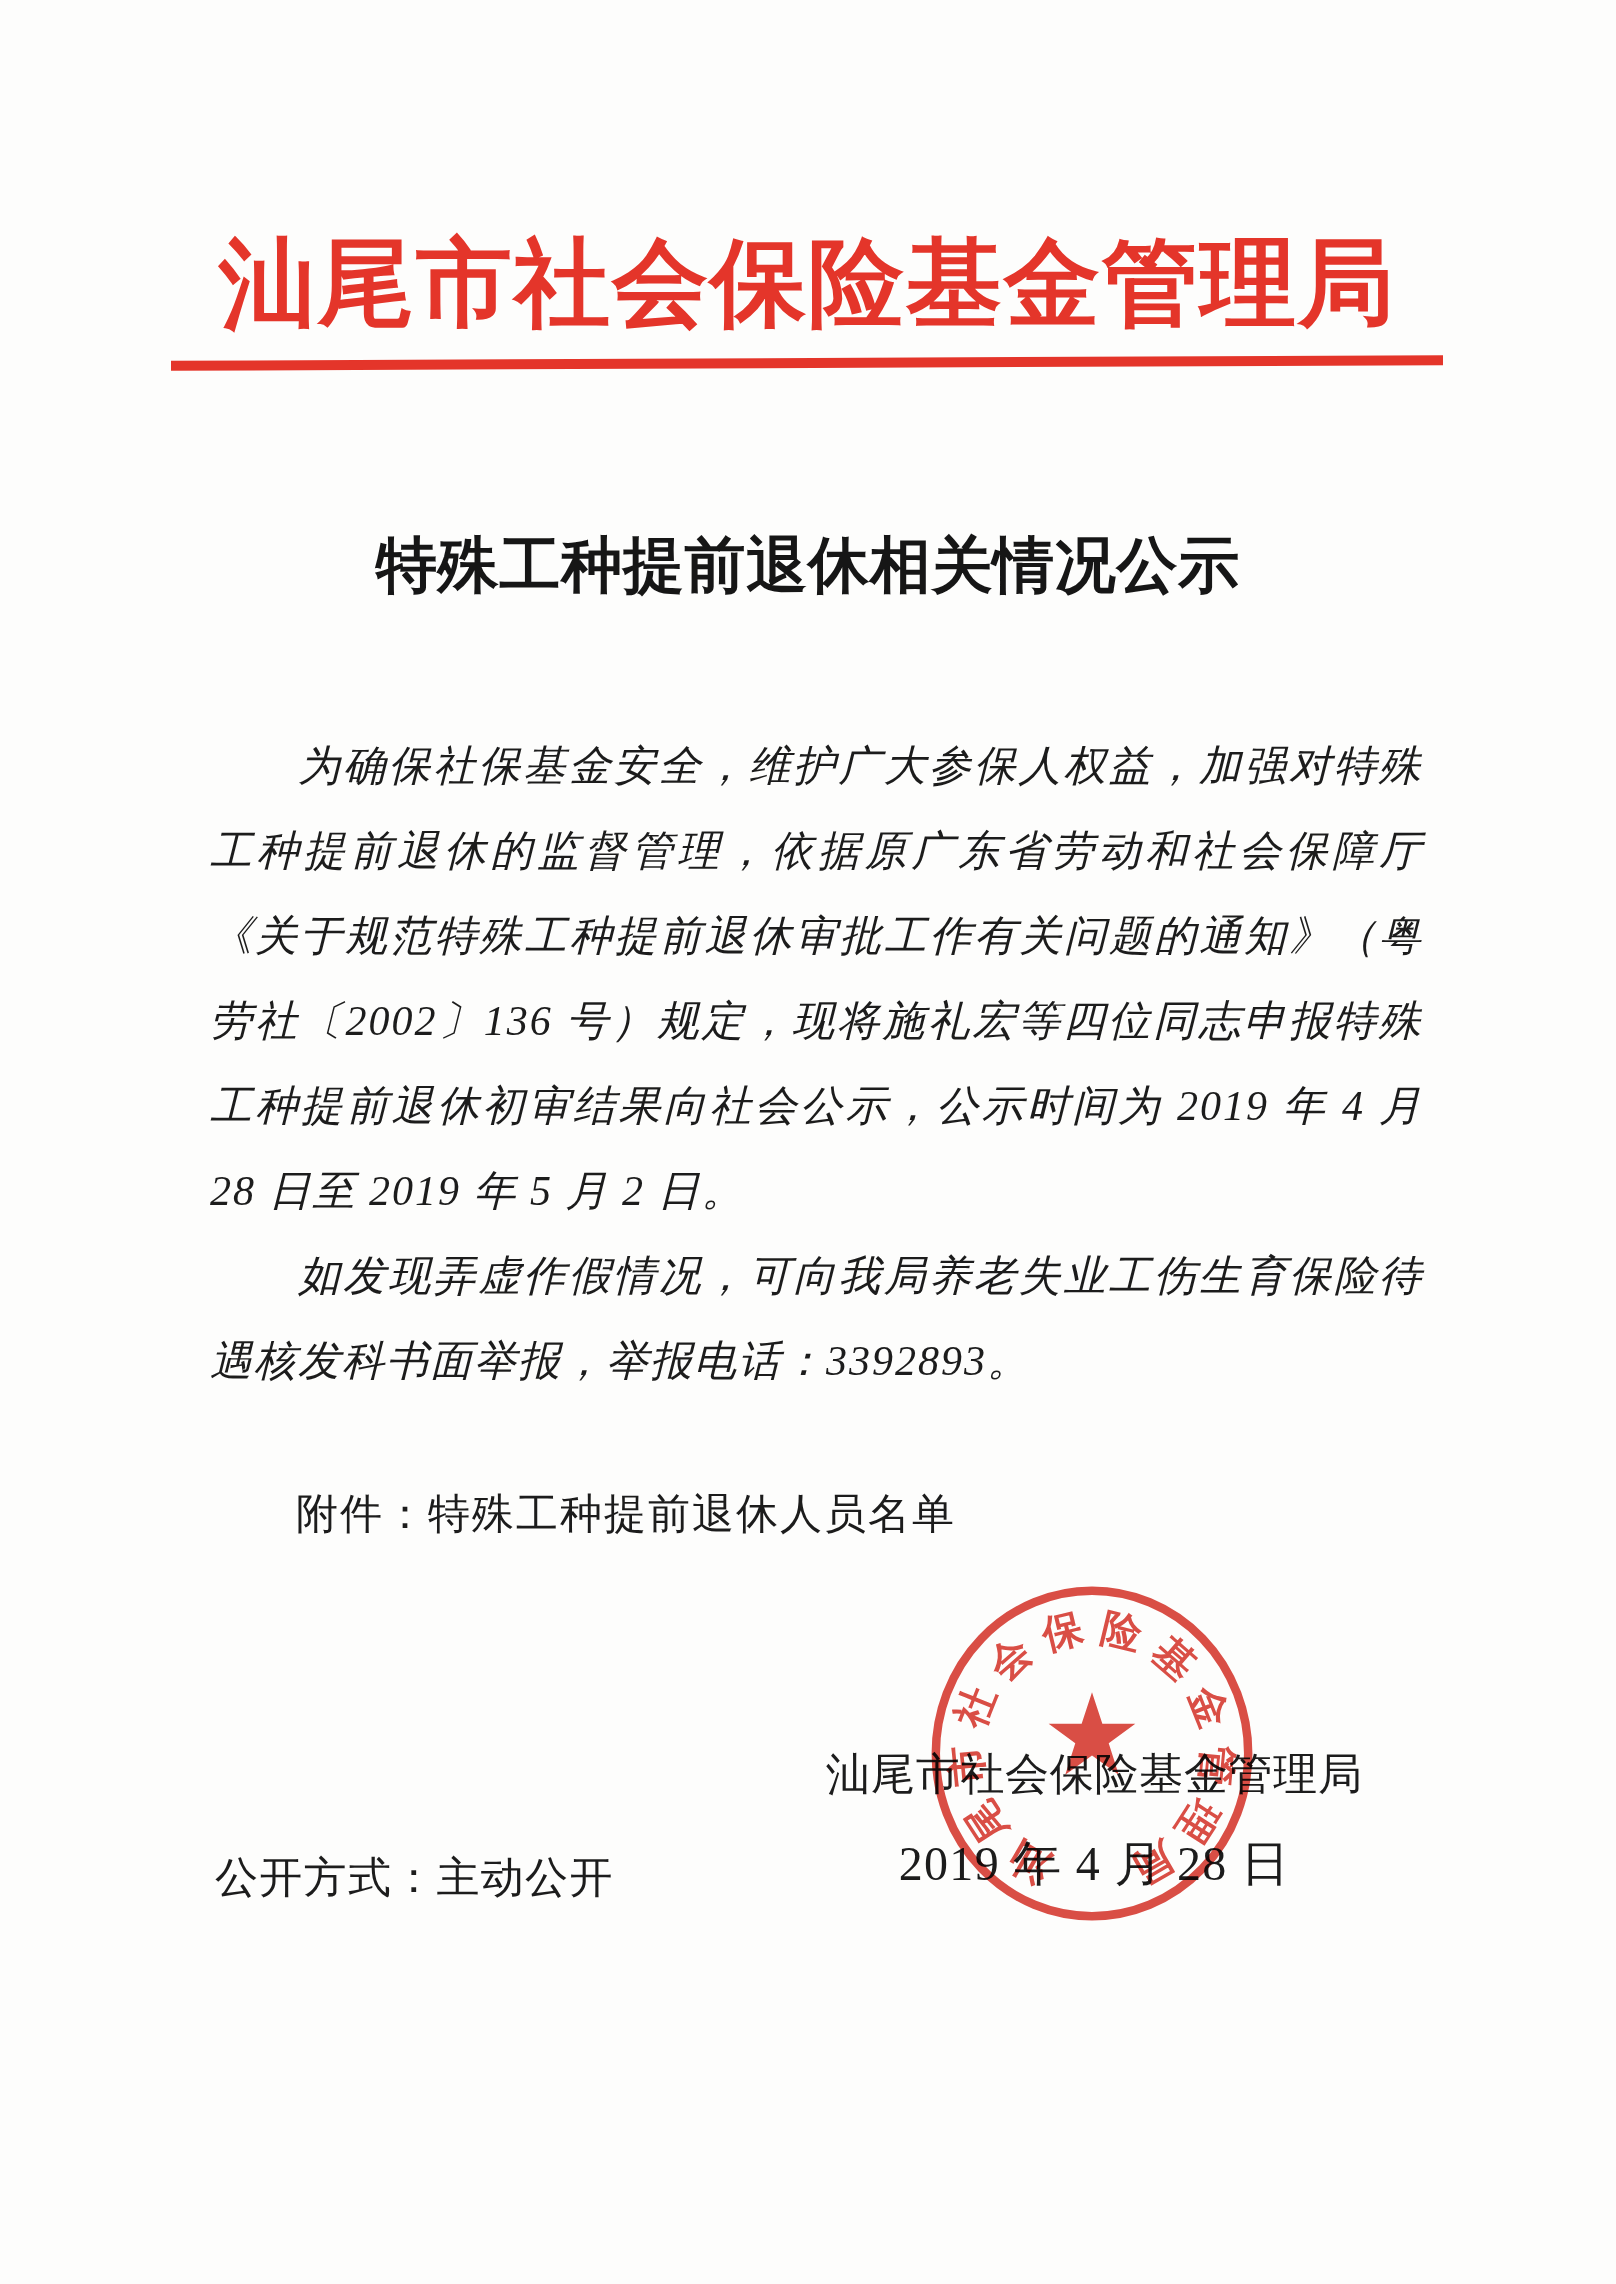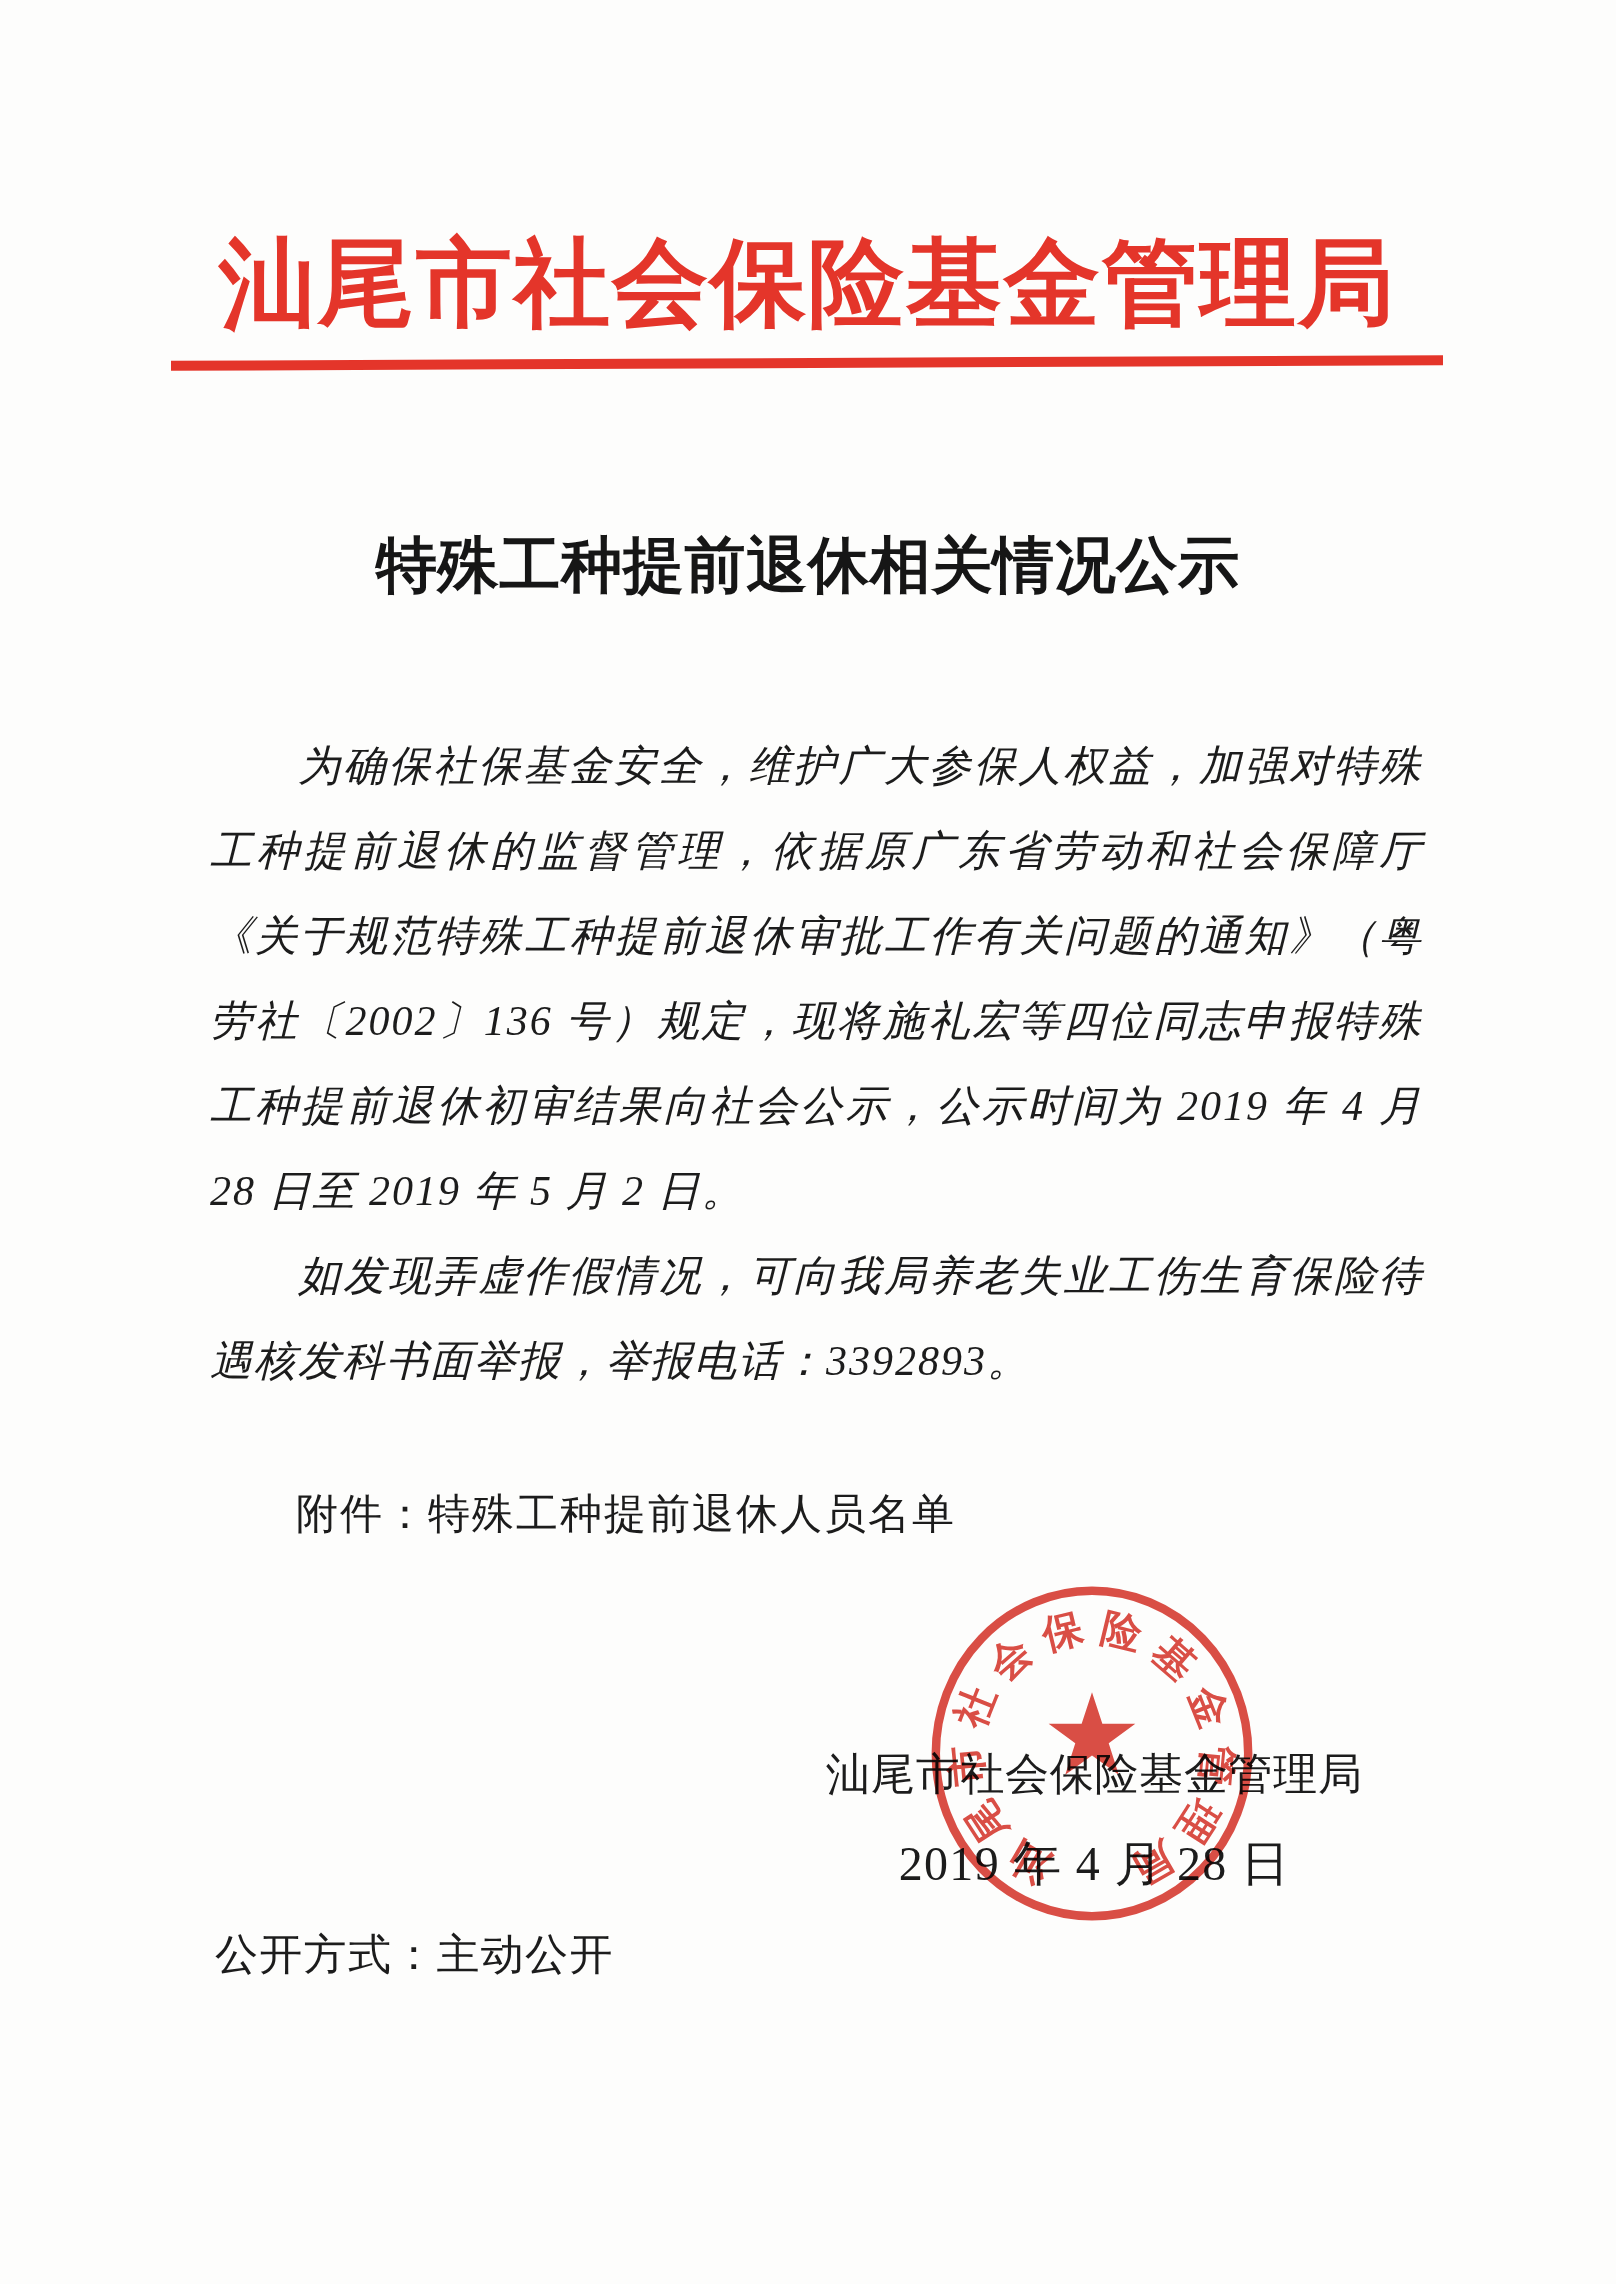--- a/index.html
+++ b/index.html
@@ -55,21 +55,21 @@
     font-size:44px;letter-spacing:0.7px;
     white-space:nowrap;
   }
   .sign-date{
     position:absolute;top:1832px;left:769px;width:651px;
     text-align:center;
     font-size:48px;letter-spacing:1.3px;
     white-space:nowrap;
   }
   .footer-publicity{
-    position:absolute;top:1926px;left:215px;
+    position:absolute;top:1849px;left:215px;
     font-size:43px;letter-spacing:1.3px;
     white-space:nowrap;
   }
   .seal{
     position:absolute;top:1584px;left:928px;
     width:328px;height:339px;
     mix-blend-mode:multiply;
     opacity:0.88;
   }
   .seal svg{width:100%;height:100%;}

